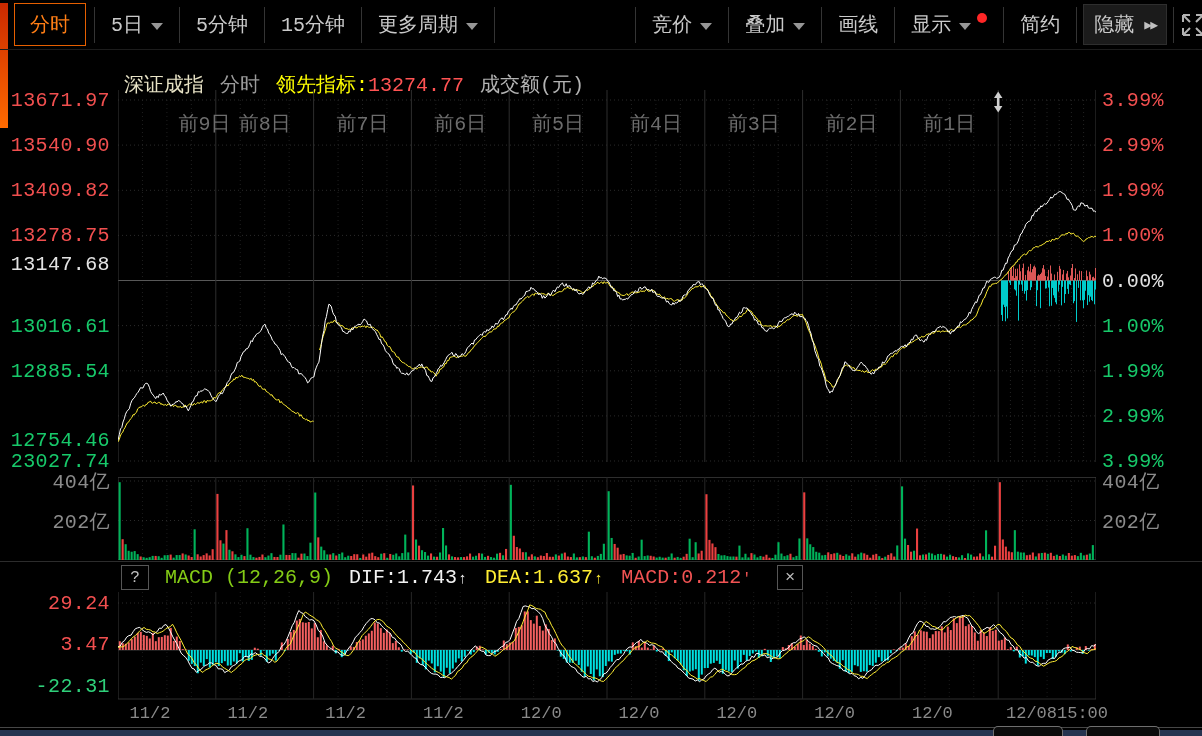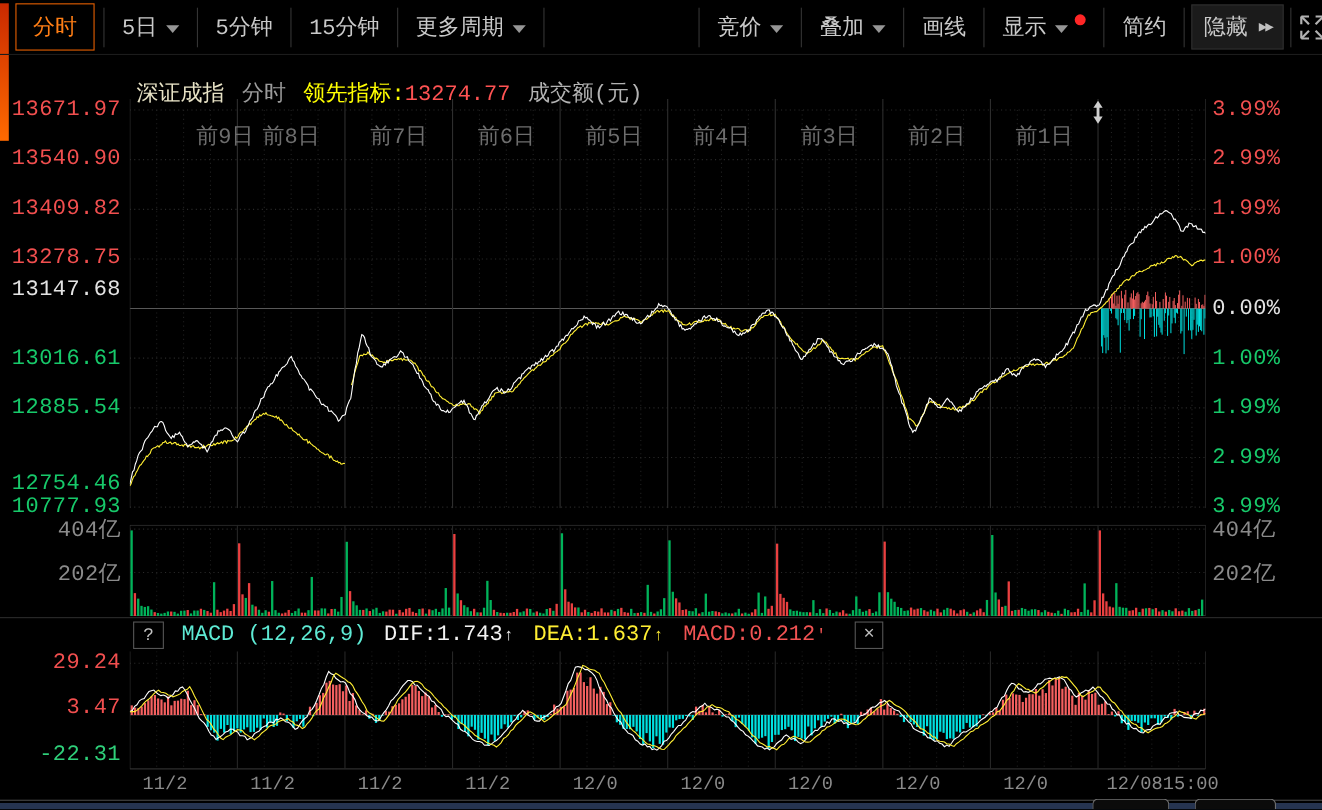--- a/index.html
+++ b/index.html
@@ -41,21 +41,21 @@
   .date-label{position:absolute;top:704px;font-size:17px;color:#8a8a8a;text-align:center;}
   
   svg.panel{position:absolute;left:118px;display:block;}
   .hline{position:absolute;left:0;width:1202px;height:1px;background:#2c2c2c;}
   .axis-bottom-line{position:absolute;left:0;top:727px;width:1202px;height:1px;background:#474747;}
   
   .macd-header{position:absolute;left:121px;top:565px;width:975px;display:flex;align-items:center;
                gap:16px;font-size:20px;white-space:nowrap;}
   .help-box{width:26px;height:23px;border:1px solid #565656;color:#c2c2c2;display:flex;
             align-items:center;justify-content:center;font-size:16px;}
-  .macd-title{color:#5eead4;}
+  .macd-title{color:#84cc16;}
   .macd-item{display:flex;align-items:baseline;}
   .macd-arrow{font-size:15px;margin-left:1px;}
   .macd-btn{color:#9d9d9d;margin-left:8px;}
   .macd-btn.first{margin-left:auto;}
   .close-box{width:24px;height:23px;border:1px solid #565656;color:#bdbdbd;display:flex;
              align-items:center;justify-content:center;font-size:17px;margin-left:10px;}
   
   .bottom-strip{position:absolute;left:0;bottom:0;width:1202px;height:6px;background:#263450;}
   .pbtn{position:absolute;bottom:0;height:9px;border:1px solid #6f6f6f;border-bottom:none;
         border-radius:5px 5px 0 0;background:#0b0b0b;}
@@ -1100,21 +1100,21 @@
   <div class="pbtn" style="left:993px;width:68px;"></div>
   <div class="pbtn" style="left:1086px;width:72px;"></div>
 <span class="ylab c-red left" style="top: 100px;">13671.97</span>
     <span class="ylab c-red left" style="top: 145.1px;">13540.90</span>
     <span class="ylab c-red left" style="top: 190.3px;">13409.82</span>
     <span class="ylab c-red left" style="top: 235.4px;">13278.75</span>
     <span class="ylab c-white left" style="top: 264px;">13147.68</span>
     <span class="ylab c-green left" style="top: 325.6px;">13016.61</span>
     <span class="ylab c-green left" style="top: 370.8px;">12885.54</span>
     <span class="ylab c-green left" style="top: 440px;">12754.46</span>
-    <span class="ylab c-green left" style="top: 461px;">10777.93</span>
+    <span class="ylab c-green left" style="top: 461px;">23027.74</span>
     <span class="ylab c-red" style="top: 100px; left: 1102px;">3.99%</span>
     <span class="ylab c-red" style="top: 145.1px; left: 1102px;">2.99%</span>
     <span class="ylab c-red" style="top: 190.3px; left: 1102px;">1.99%</span>
     <span class="ylab c-red" style="top: 235.4px; left: 1102px;">1.00%</span>
     <span class="ylab c-white" style="top: 280.5px; left: 1102px;">0.00%</span>
     <span class="ylab c-green" style="top: 325.6px; left: 1102px;">1.00%</span>
     <span class="ylab c-green" style="top: 370.8px; left: 1102px;">1.99%</span>
     <span class="ylab c-green" style="top: 415.9px; left: 1102px;">2.99%</span>
     <span class="ylab c-green" style="top: 461px; left: 1102px;">3.99%</span>
     <span class="ylab c-gray left" style="top: 481px;">404亿</span>

